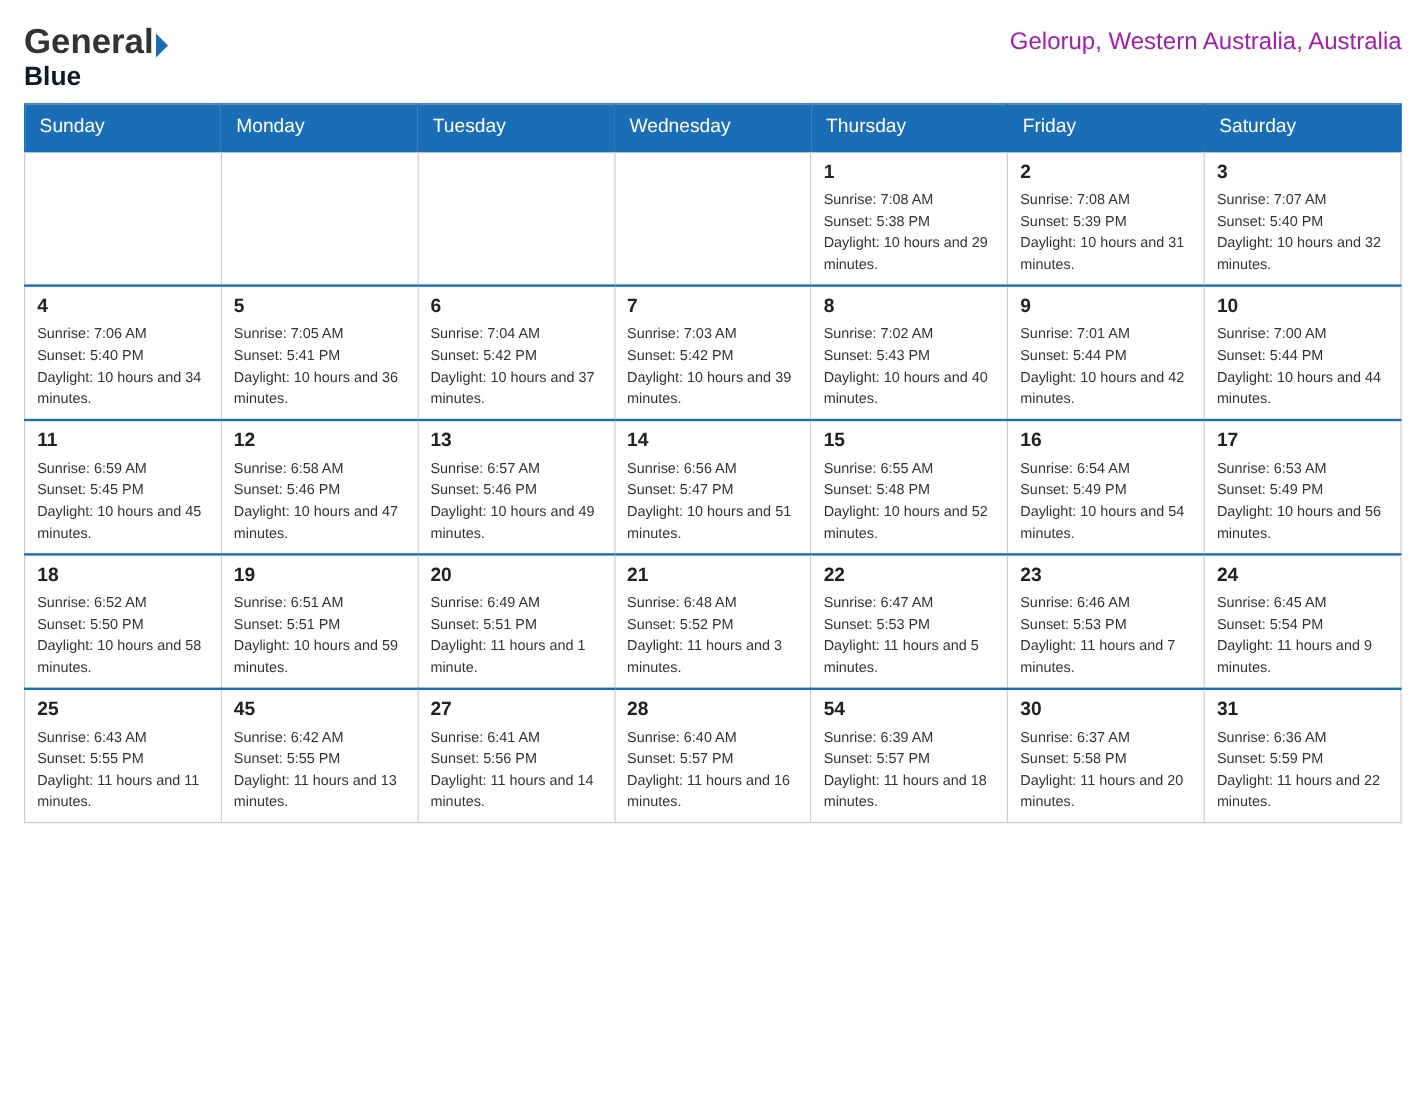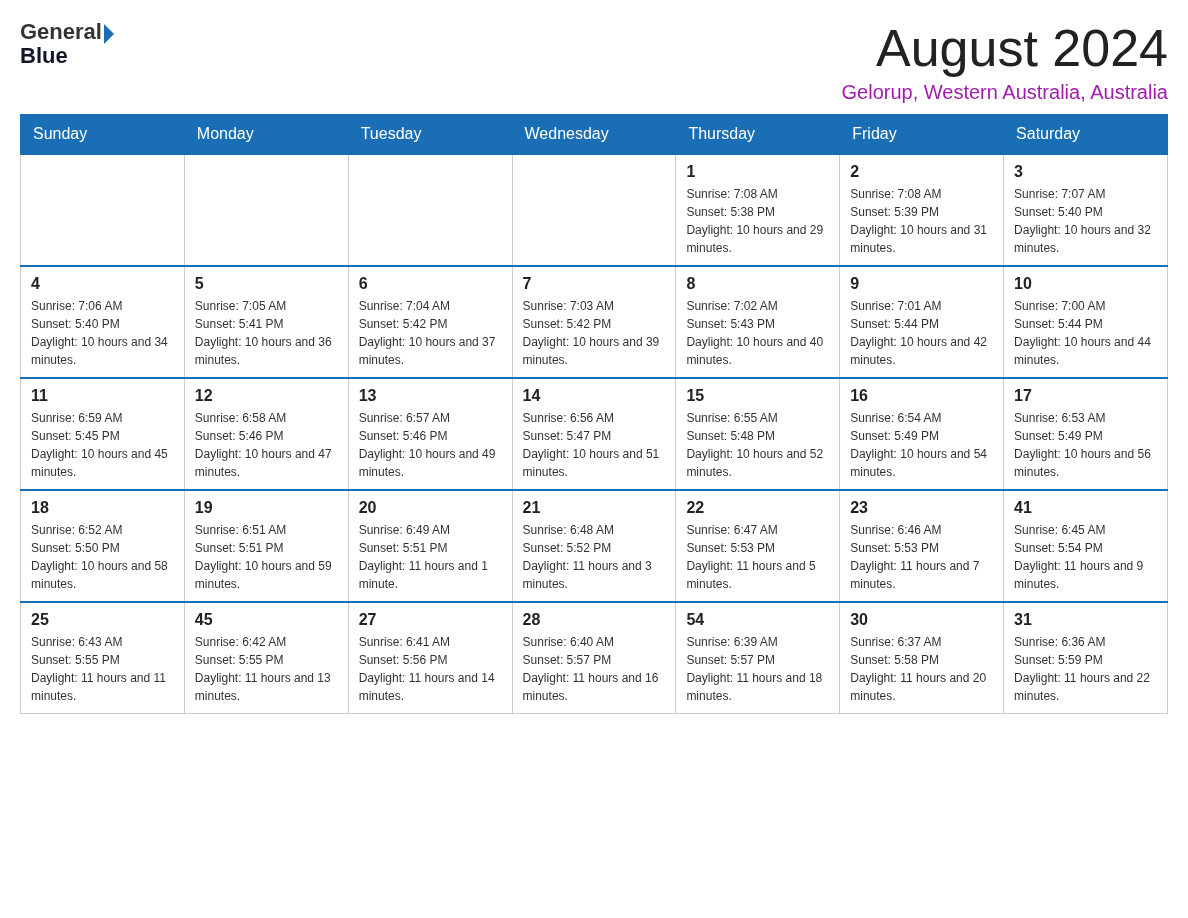--- a/index.html
+++ b/index.html
@@ -15,21 +15,21 @@
       align-items: flex-start;
       justify-content: space-between;
       margin-bottom: 10px;
     }
     .logo {
       display: flex;
       align-items: center;
       gap: 0px;
     }
     .logo-text-general {
-      font-size: 22px;
+      font-size: 29px;
       font-weight: bold;
       color: #333;
     }
     .logo-text-blue {
       font-size: 22px;
       font-weight: bold;
       color: #0f172a;
     }
     .logo-arrow {
       width: 0;
@@ -103,21 +103,20 @@
   <div class="logo">
     <div style="display:flex;flex-direction:column;line-height:1.1;">
       <div style="display:flex;align-items:center;">
         <span class="logo-text-general">General</span>
         <div class="logo-arrow"></div>
       </div>
       <span class="logo-text-blue">Blue</span>
     </div>
   </div>
   <div class="title-area">
-    <div class="month-year">August 2024</div>
     <div class="location">Gelorup, Western Australia, Australia</div>
   </div>
 </div>
 
 <table class="calendar">
   <thead>
     <tr>
       <th>Sunday</th>
       <th>Monday</th>
       <th>Tuesday</th>
@@ -225,21 +224,21 @@
         </td>
         <td>
           <div class="day-number">22</div>
           <div class="day-info">Sunrise: 6:47 AM<br>Sunset: 5:53 PM<br>Daylight: 11 hours and 5 minutes.</div>
         </td>
         <td>
           <div class="day-number">23</div>
           <div class="day-info">Sunrise: 6:46 AM<br>Sunset: 5:53 PM<br>Daylight: 11 hours and 7 minutes.</div>
         </td>
         <td>
-          <div class="day-number">41</div>
+          <div class="day-number">24</div>
           <div class="day-info">Sunrise: 6:45 AM<br>Sunset: 5:54 PM<br>Daylight: 11 hours and 9 minutes.</div>
         </td>
       </tr>
       <tr>
         <td>
           <div class="day-number">25</div>
           <div class="day-info">Sunrise: 6:43 AM<br>Sunset: 5:55 PM<br>Daylight: 11 hours and 11 minutes.</div>
         </td>
         <td>
           <div class="day-number">45</div>

